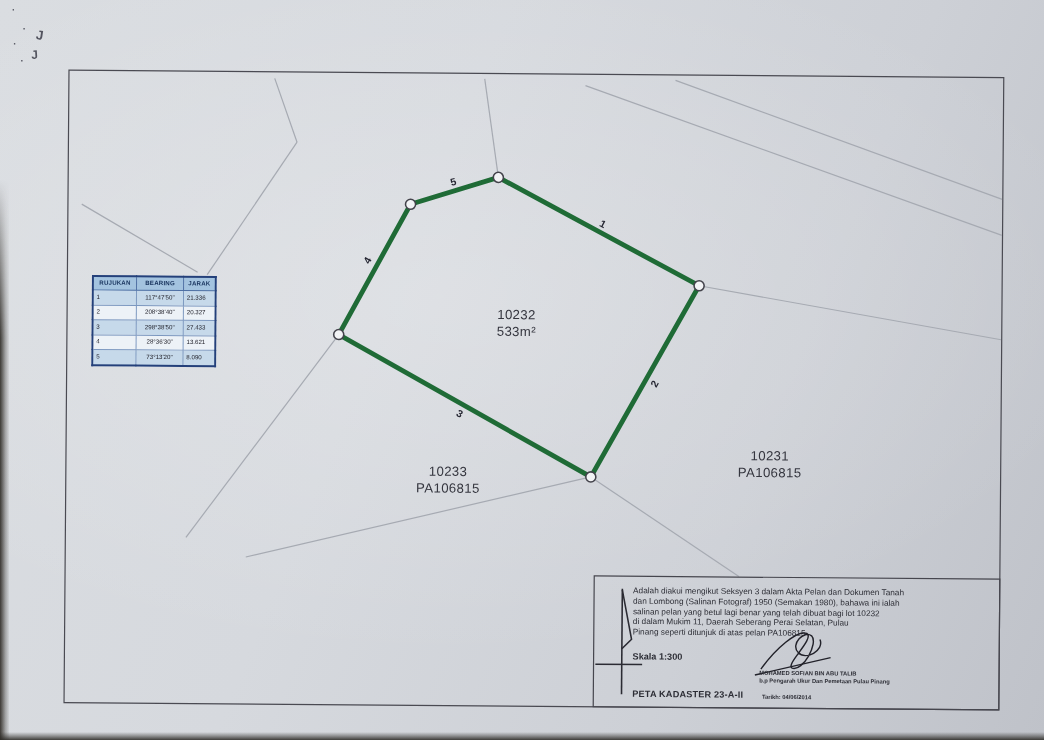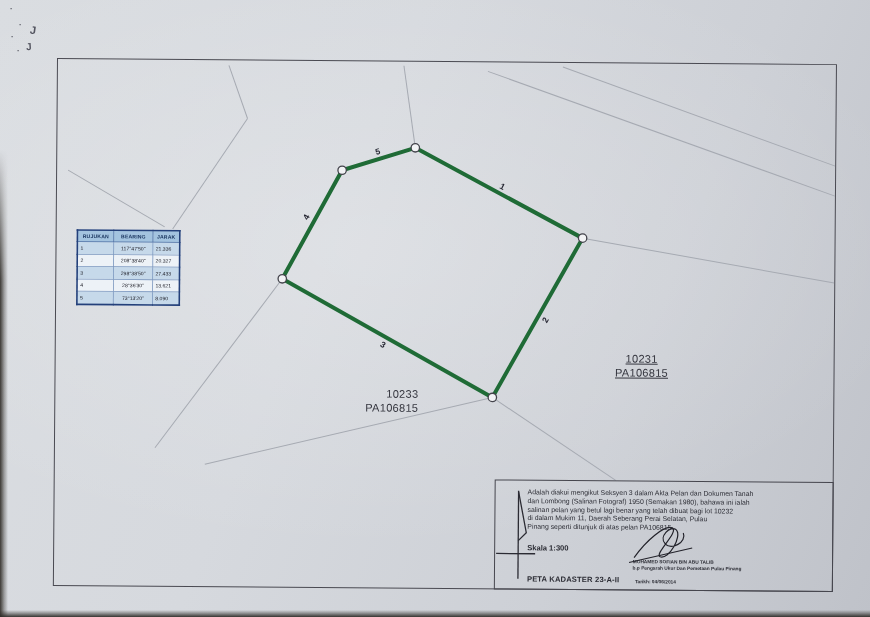--- a/index.html
+++ b/index.html
@@ -128,25 +128,29 @@
         <polyline points="464,429 472,470 464,478"></polyline>
         <line x1="442" y1="491" x2="481" y2="491"></line>
       </g>
 
       <g stroke="#22222a" stroke-width="1.2" fill="none">
         <path d="M580,494 C592,477 610,461 618,464 C625,468 600,490 606,493 C615,496 628,472 622,466 C616,461 604,473 611,480 C617,487 633,478 629,469"></path>
         <path d="M575,499 L638,484"></path>
       </g>
     </svg>
 
-    <div class="parcel-label" style="left:541px; top:288px;text-decoration:underline;">
+    <div class="parcel-label" style="left:329px; top:194px;">
+      <div>10232</div>
+      <div>533m²</div>
+    </div>
+    <div class="parcel-label" style="left:541px; top:310px;">
       <div>10231</div>
       <div>PA106815</div>
     </div>
-    <div class="parcel-label" style="left:273px; top:325px;text-align:right;">
+    <div class="parcel-label" style="left:273px; top:325px;">
       <div>10233</div>
       <div>PA106815</div>
     </div>
 
     <div class="edge-num" style="left:443px; top:119px; transform:rotate(27deg);">1</div>
     <div class="edge-num" style="left:487px; top:252px; transform:rotate(-61deg);">2</div>
     <div class="edge-num" style="left:325px; top:278px; transform:rotate(29deg);">3</div>
     <div class="edge-num" style="left:247px; top:151px; transform:rotate(-62deg);">4</div>
     <div class="edge-num" style="left:318px; top:85px;  transform:rotate(-16deg);">5</div>
 

